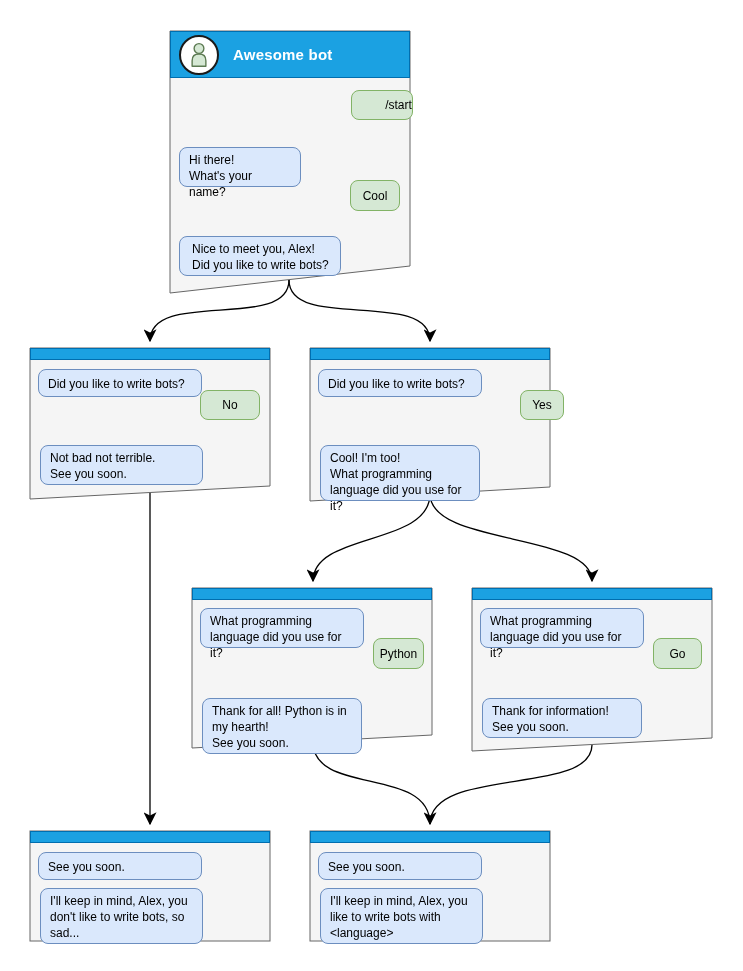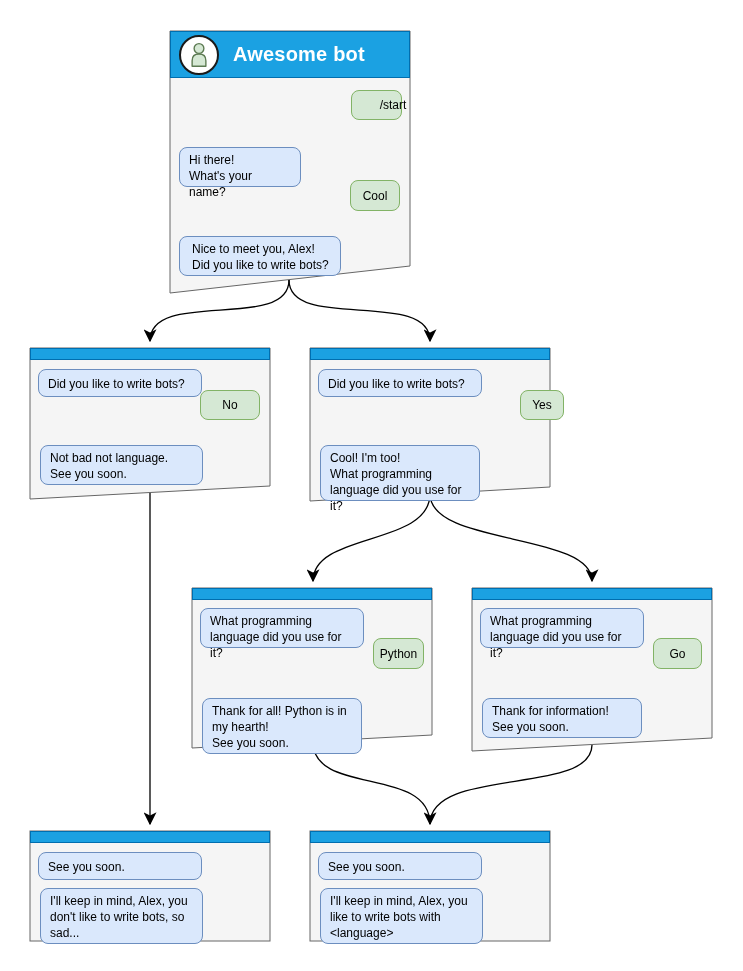--- a/index.html
+++ b/index.html
@@ -21,21 +21,21 @@
   .layer{position:absolute;left:0;top:0;width:743px;height:971px;}
   svg.layer{z-index:0;}
 
   .strip{position:absolute;height:12px;width:240px;background:var(--header-blue);
          border:1px solid var(--header-border);z-index:3;}
   .main-header{position:absolute;left:170px;top:31px;width:240px;height:47px;
          background:var(--header-blue);border:1px solid var(--header-border);
          display:flex;align-items:center;z-index:3;}
   .avatar{position:absolute;left:8px;top:3px;width:40px;height:40px;border-radius:50%;
          background:#ffffff;border:2px solid #1a1a1a;display:flex;align-items:center;justify-content:center;}
-  .win-title{margin-left:62px;color:#ffffff;font-size:20px;font-weight:bold;letter-spacing:.2px;}
+  .win-title{margin-left:62px;color:#ffffff;font-size:15px;font-weight:bold;letter-spacing:.2px;}
 
   .bubble{position:absolute;font-size:12px;line-height:16px;color:var(--text-color);
           border-radius:8px;white-space:pre-line;z-index:1;}
   .bot{background:var(--bot-bubble-fill);border:1px solid var(--bot-bubble-border);
        padding:4px 9px;margin-top:16px;}
   .bot.clipped{padding-top:6px;}
   .user{background:var(--user-bubble-fill);border:1px solid var(--user-bubble-border);
         display:flex;align-items:center;justify-content:center;z-index:1;}
 </style>
 </head>
@@ -79,30 +79,30 @@
     <span class="win-title">Awesome bot</span>
   </div>
 
   <div class="strip" style="left:30px;top:348px;"></div>
   <div class="strip" style="left:310px;top:348px;"></div>
   <div class="strip" style="left:192px;top:588px;"></div>
   <div class="strip" style="left:472px;top:588px;"></div>
   <div class="strip" style="left:30px;top:831px;"></div>
   <div class="strip" style="left:310px;top:831px;"></div>
 
-  <div class="bubble user" style="left:351px;top:90px;width:51px;height:30px;padding-left:33px;">/start</div>
+  <div class="bubble user" style="left:351px;top:90px;width:62px;height:30px;padding-left:33px;">/start</div>
   <div class="bubble bot" style="left:179px;top:131px;width:122px;height:40px;">Hi there!
 What's your name?</div>
   <div class="bubble user" style="left:350px;top:180px;width:50px;height:31px;">Cool</div>
   <div class="bubble bot" style="left:179px;top:220px;width:162px;height:40px;padding-left:12px;">Nice to meet you, Alex!
 Did you like to write bots?</div>
 
   <div class="bubble bot clipped" style="left:38px;top:353px;width:164px;height:28px;">Did you like to write bots?</div>
   <div class="bubble user" style="left:200px;top:390px;width:60px;height:30px;">No</div>
-  <div class="bubble bot" style="left:40px;top:429px;width:163px;height:40px;">Not bad not language.
+  <div class="bubble bot" style="left:40px;top:429px;width:163px;height:40px;">Not bad not terrible.
 See you soon.</div>
 
   <div class="bubble bot clipped" style="left:318px;top:353px;width:164px;height:28px;">Did you like to write bots?</div>
   <div class="bubble user" style="left:480px;top:390px;width:44px;height:30px;margin-left:40px;">Yes</div>
   <div class="bubble bot" style="left:320px;top:429px;width:160px;height:56px;">Cool! I'm too!
 What programming
 language did you use for it?</div>
 
   <div class="bubble bot" style="left:200px;top:592px;width:164px;height:40px;">What programming
 language did you use for it?</div>

